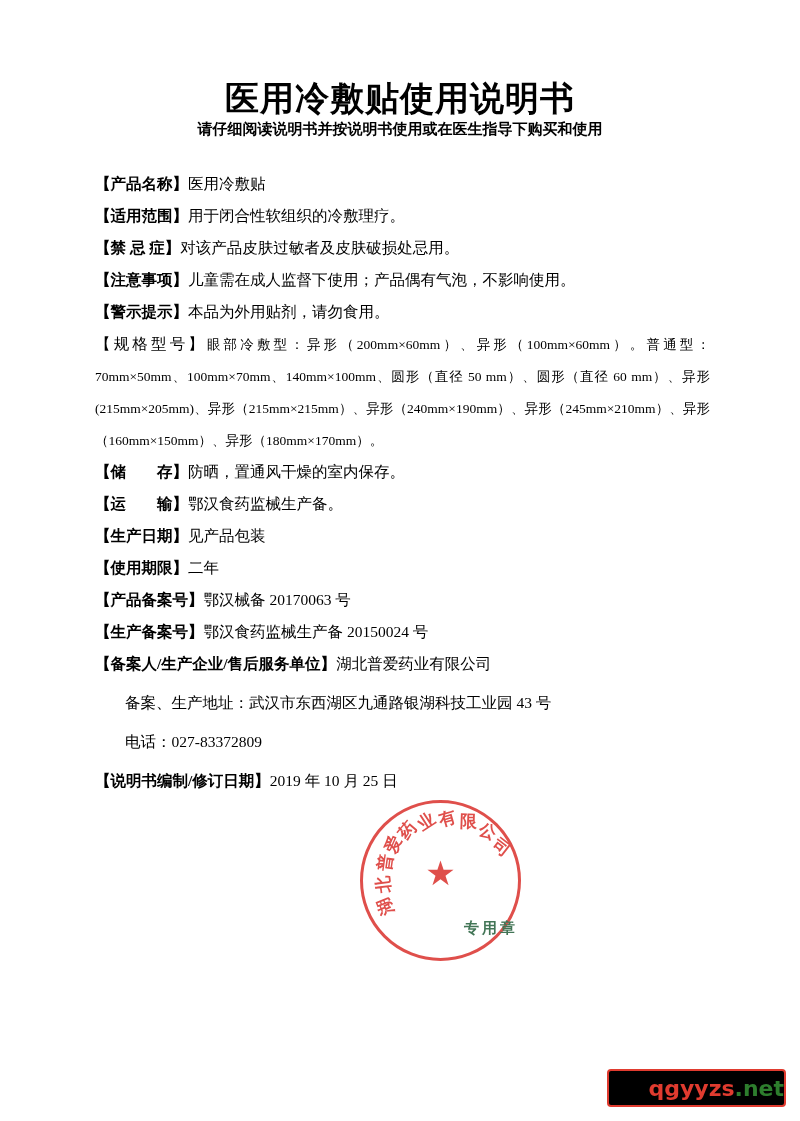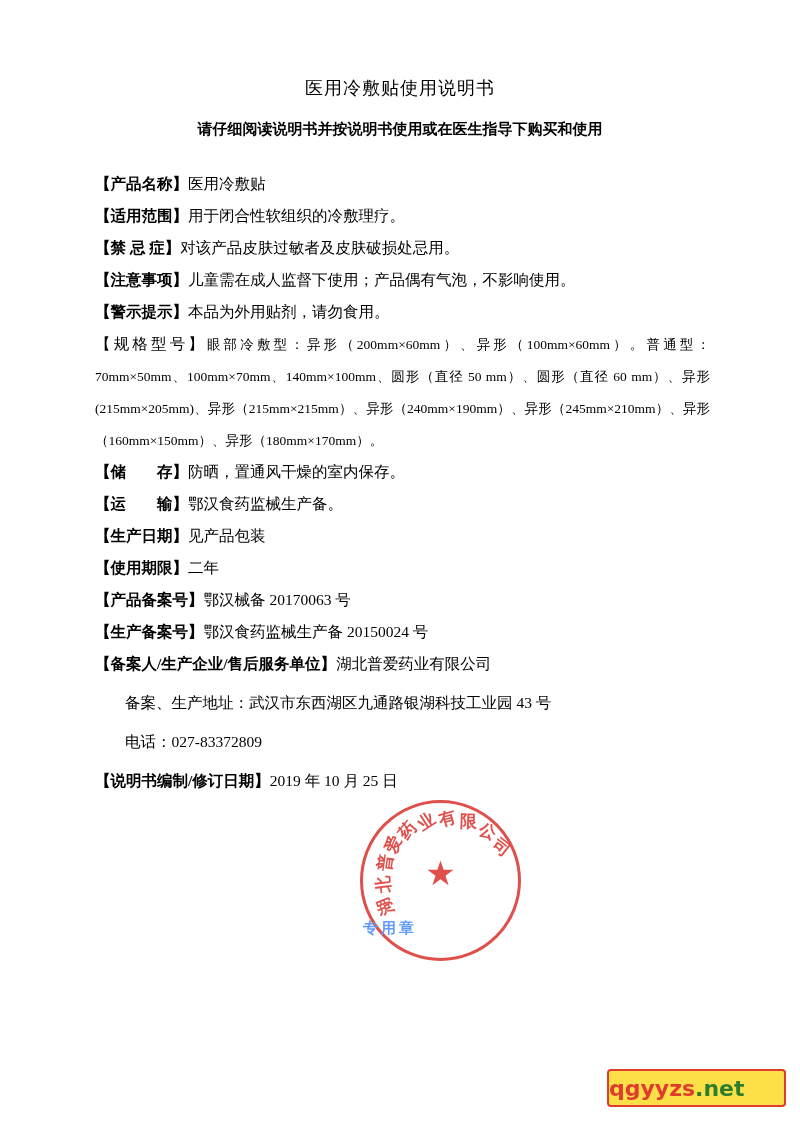--- a/index.html
+++ b/index.html
@@ -20,22 +20,22 @@
     left: 0; top: 0;
     width: 800px;
     height: 1121px;
   }
   .doc-title {
     position: absolute;
     top: 76px;
     left: 0;
     width: 800px;
     text-align: center;
-    font-size: 18px;
-    font-weight: normal;
+    font-size: 34px;
+    font-weight: bold;
     letter-spacing: 1px;
   }
   .doc-subtitle {
     position: absolute;
     top: 120px;
     left: 0;
     width: 800px;
     text-align: center;
     font-size: 15px;
     font-weight: bold;
@@ -106,39 +106,39 @@
     transform: translate(-50%, -50%);
     font-size: 34px;
     color: #d8241f;
     line-height: 1;
   }
   .stamp-bottom {
     position: absolute;
     left: 0;
     bottom: 20px;
     width: 155px;
-    text-align: left;
+    text-align: right;
     font-size: 15px;
     font-weight: bold;
     letter-spacing: 3px;
-    color: #3b82f6;
+    color: #14532d;
   }
   
   .watermark {
     position: absolute;
     right: 14px;
     bottom: 14px;
     width: 175px;
     height: 34px;
-    background: #fde047;
+    background: #000000;
     border: 2px solid #e03b2f;
     border-radius: 4px;
     display: flex;
     align-items: center;
-    justify-content: flex-start;
+    justify-content: flex-end;
   }
   .watermark-text {
     font-family: "DejaVu Sans", sans-serif;
     font-size: 22px;
     font-weight: bold;
     color: #e03b2f;
     letter-spacing: 0px;
   }
   .watermark-text .dot {
     color: #2d7d2d;

